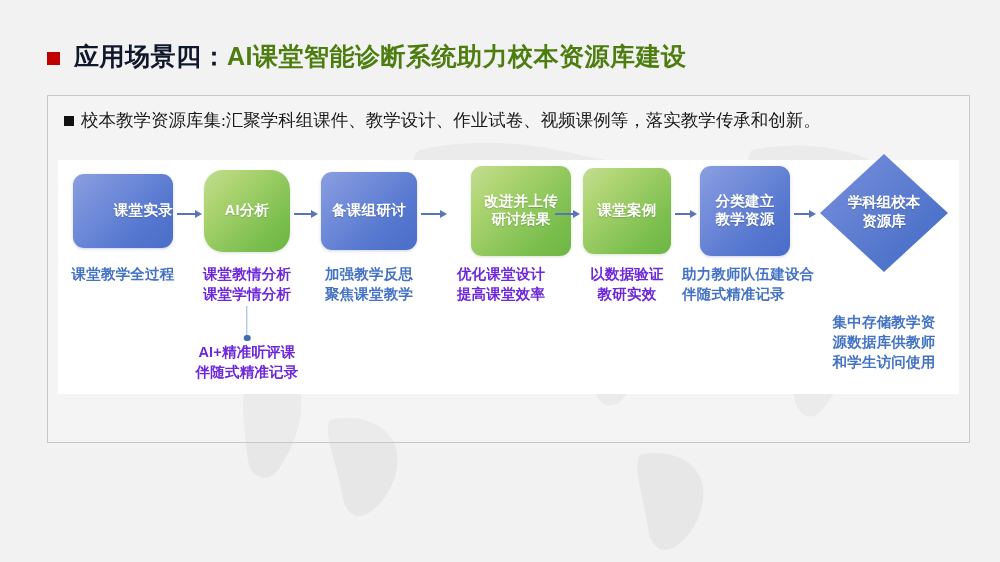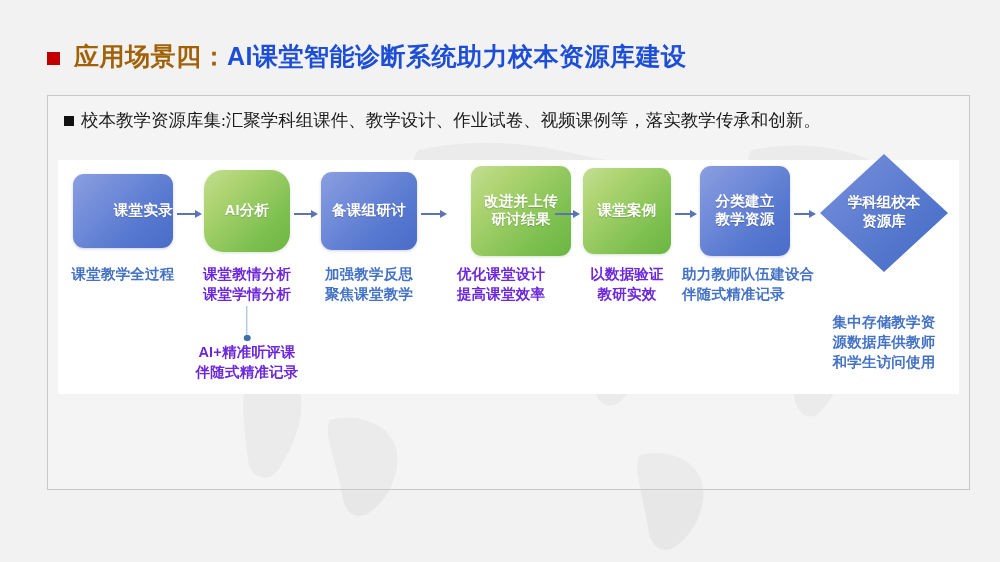--- a/index.html
+++ b/index.html
@@ -46,30 +46,30 @@
     background: #c00000;
     flex: 0 0 auto;
     margin-top: 4px;
   }
   .title-text {
     font-size: 25px;
     font-weight: bold;
     letter-spacing: 0.5px;
     white-space: nowrap;
   }
-  .title-red { color: #a16207; }
-  .title-black { color: #1d4ed8; }
+  .title-red { color: #0f172a; }
+  .title-black { color: #4d7c0f; }
 
   
   .content-box {
     position: absolute;
     left: 47px;
     top: 95px;
     width: 923px;
-    height: 395px;
+    height: 348px;
     border: 1px solid #c8c8c8;
     box-sizing: border-box;
     background: rgba(255,255,255,0.18);
   }
 
   .subtitle-row {
     position: absolute;
     left: 16px;
     top: 12px;
     display: flex;

